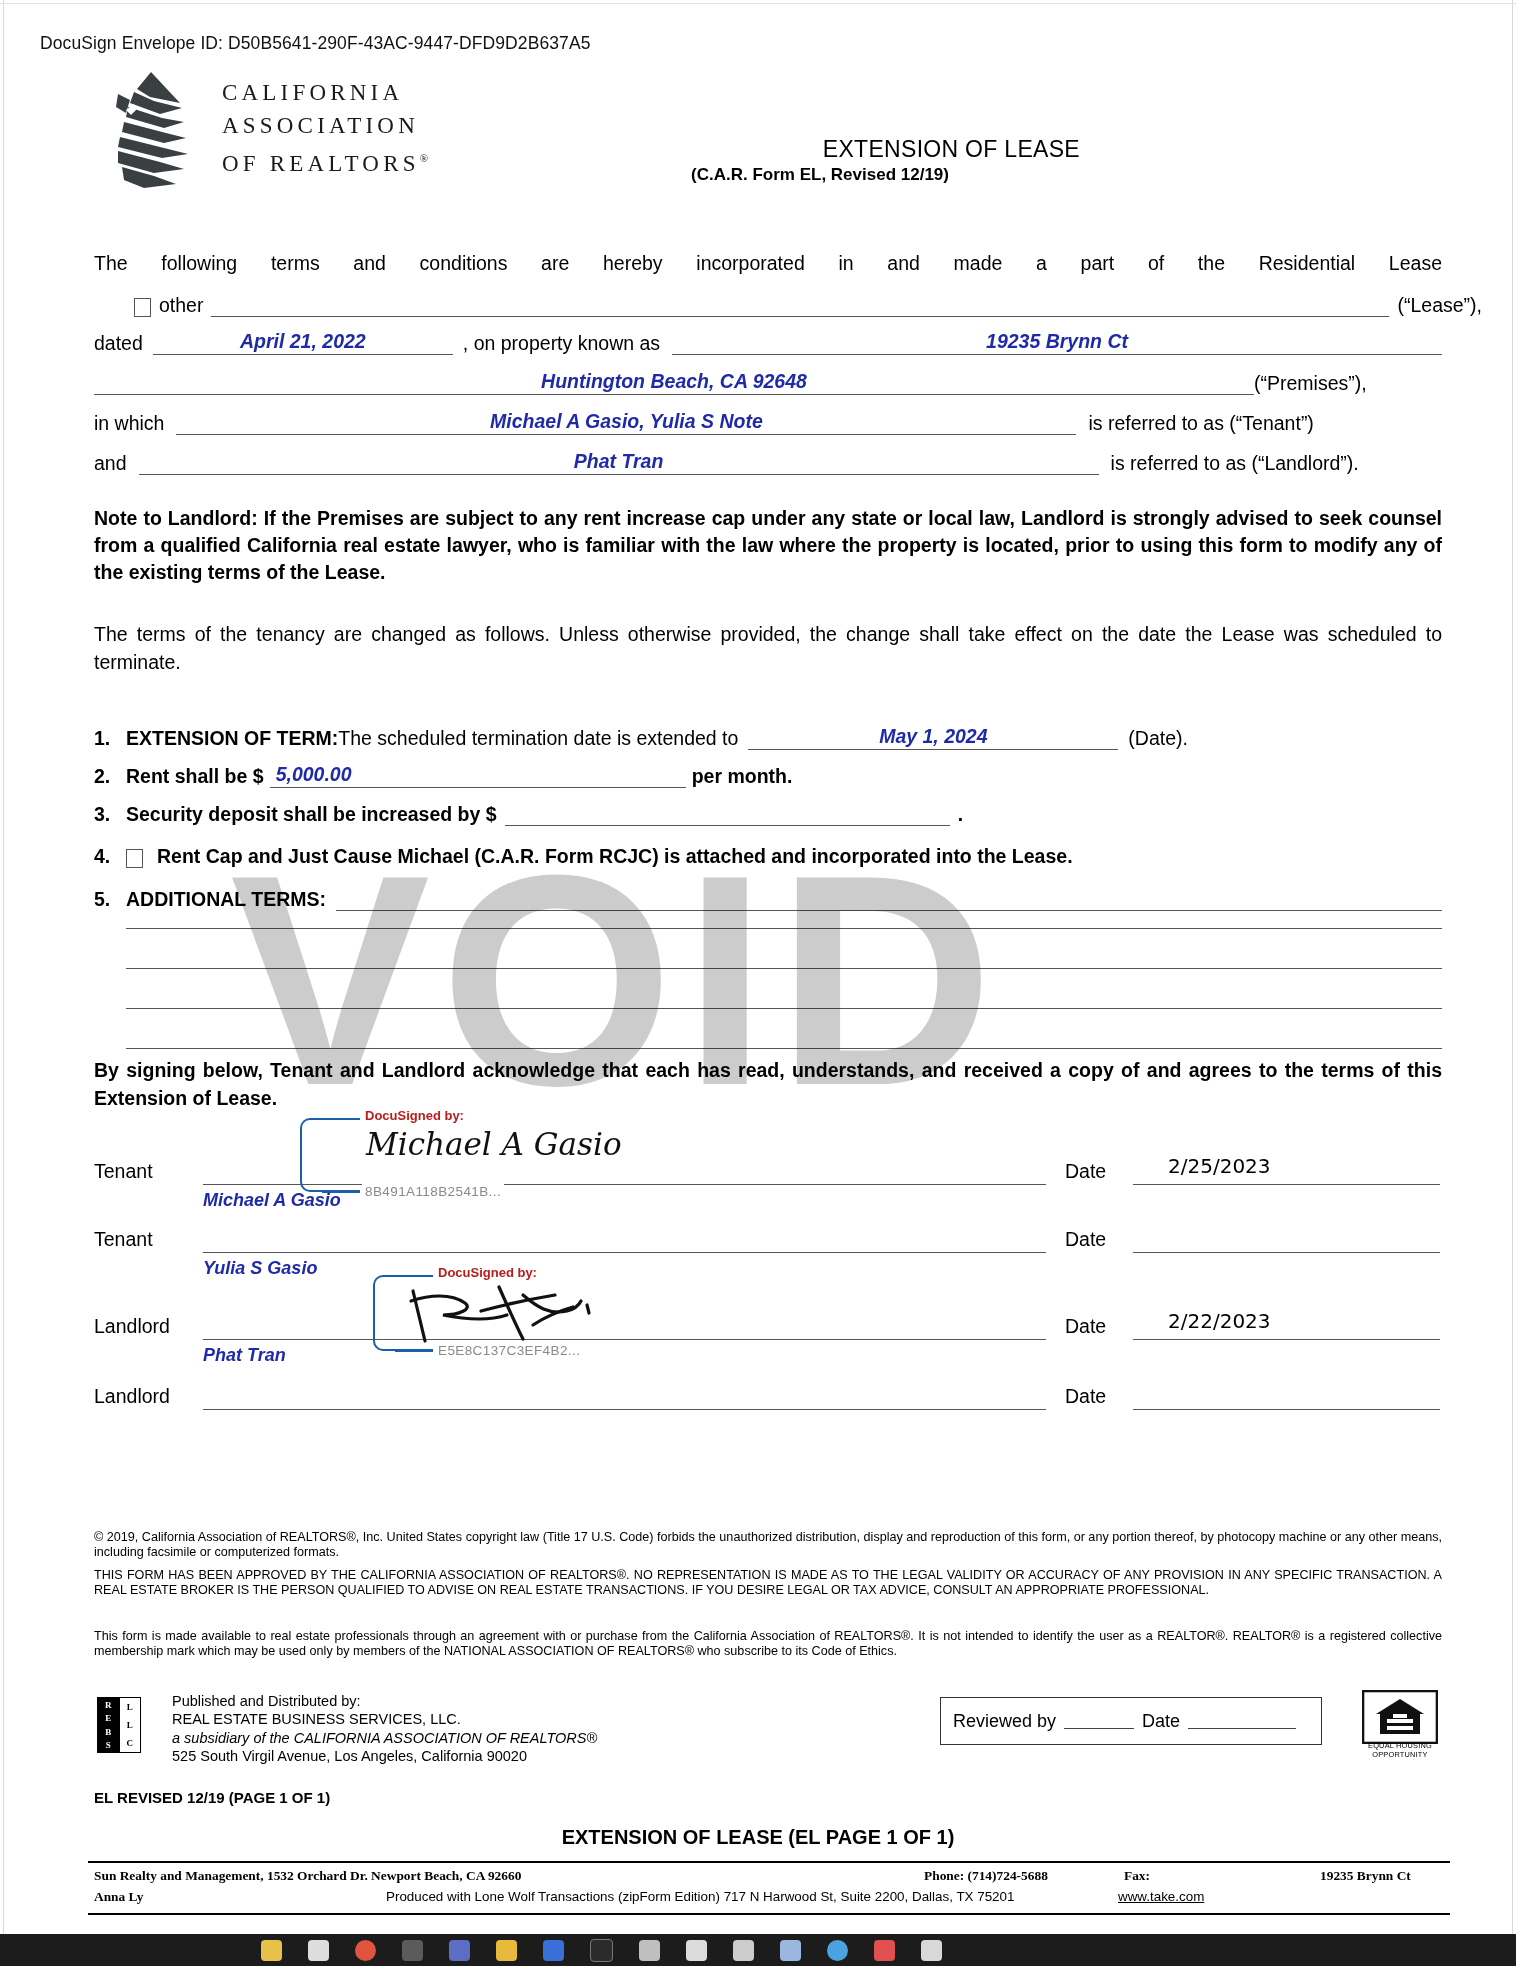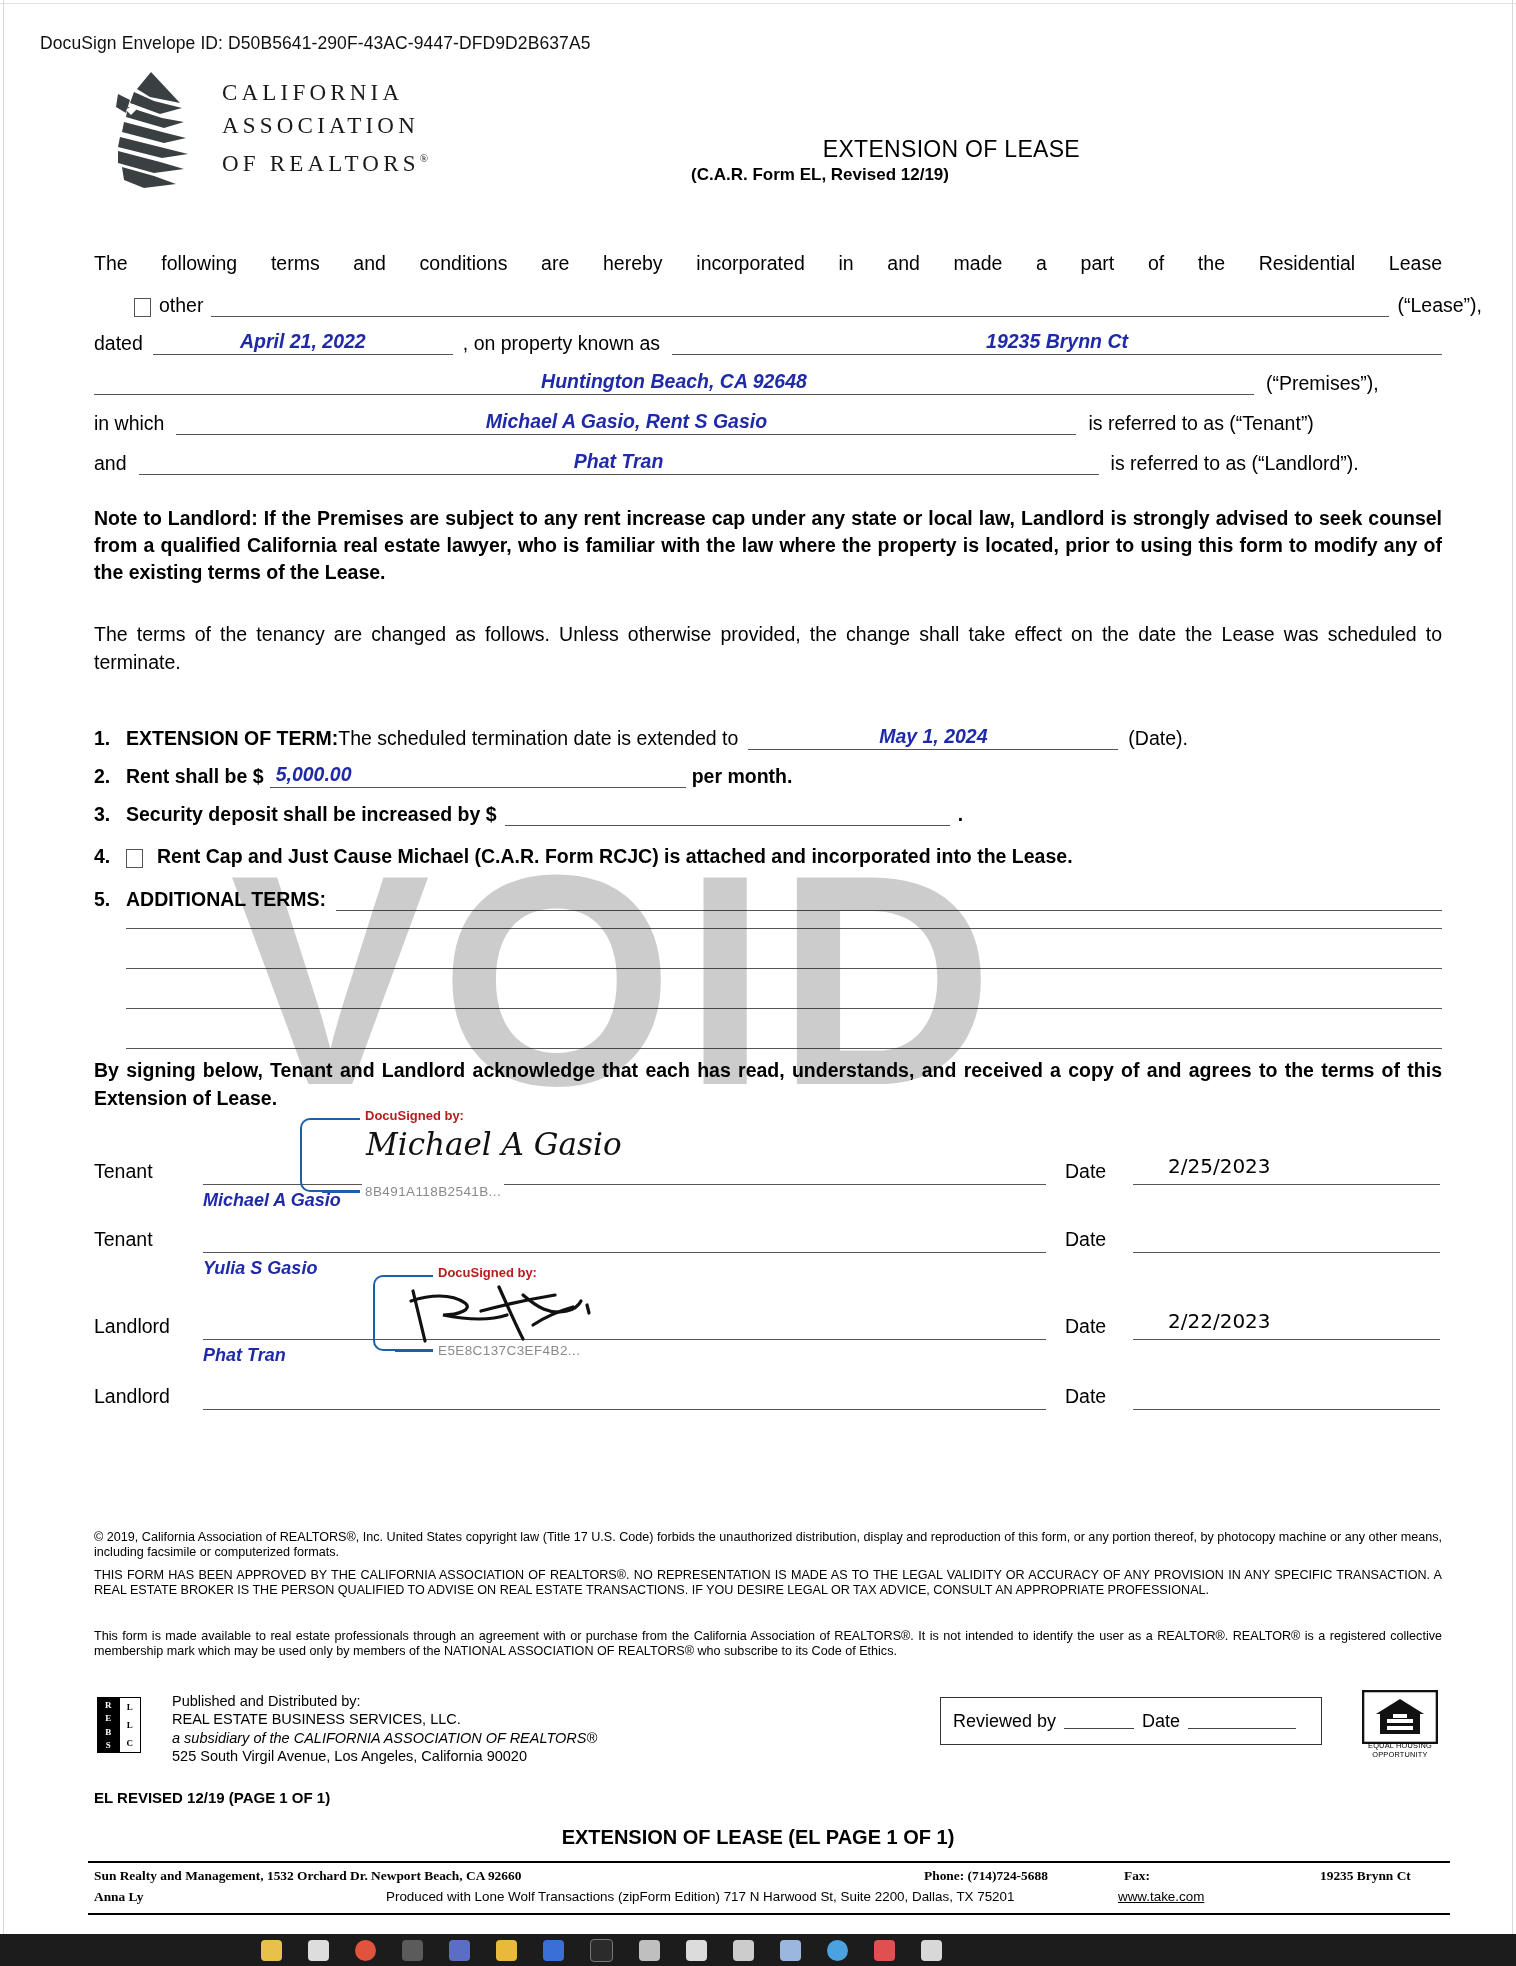--- a/index.html
+++ b/index.html
@@ -464,26 +464,26 @@
 
     <div class="row" style="top:330px;">
       <span class="lbl">dated</span>
       <span class="fill" style="width:300px; margin:0 10px;">April 21, 2022</span>
       <span class="lbl">, on property known as</span>
       <span class="fill" style="flex:1; margin-left:12px;">19235 Brynn Ct</span>
     </div>
 
     <div class="row" style="top:370px;">
       <span class="fill" style="width:1160px;">Huntington Beach, CA  92648</span>
-      <span class="lbl" style="margin-left:12px;">(“Premises”),</span>
+      <span class="lbl" style="">(“Premises”),</span>
     </div>
 
     <div class="row" style="top:410px;">
       <span class="lbl">in which</span>
-      <span class="fill" style="width:900px; margin:0 12px;">Michael A Gasio, Rent S Gasio</span>
+      <span class="fill" style="width:900px; margin:0 12px;">Michael A Gasio, Yulia S Note</span>
       <span class="lbl">is referred to as (“Tenant”)</span>
     </div>
 
     <div class="row" style="top:450px;">
       <span class="lbl">and</span>
       <span class="fill" style="width:960px; margin:0 12px;">Phat Tran</span>
       <span class="lbl">is referred to as (“Landlord”).</span>
     </div>
 
     <div class="body-block just-normal bold" style="top:505px; line-height:27px;">Note to Landlord: If the Premises are subject to any rent increase cap under any state or local law, Landlord is strongly advised to seek counsel from a qualified California real estate lawyer, who is familiar with the law where the property is located, prior to using this form to modify any of the existing terms of the Lease.</div>

